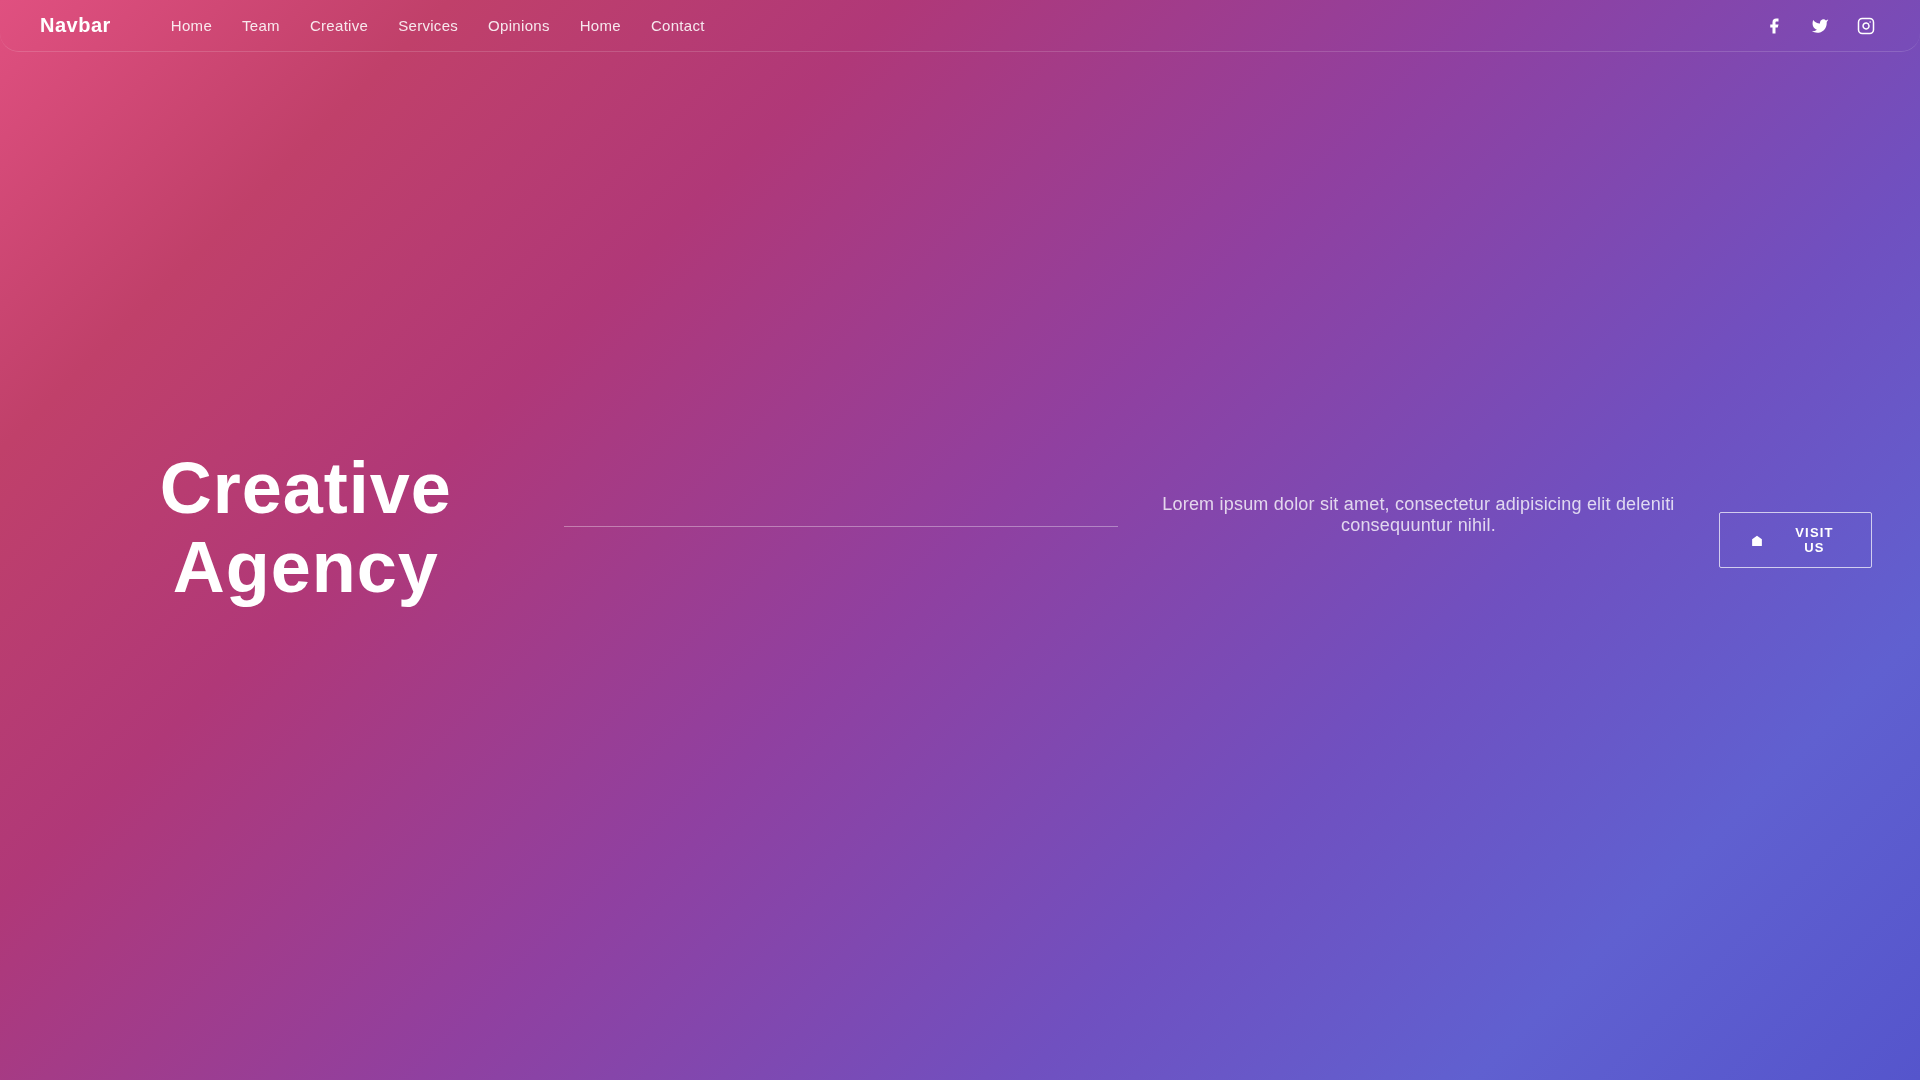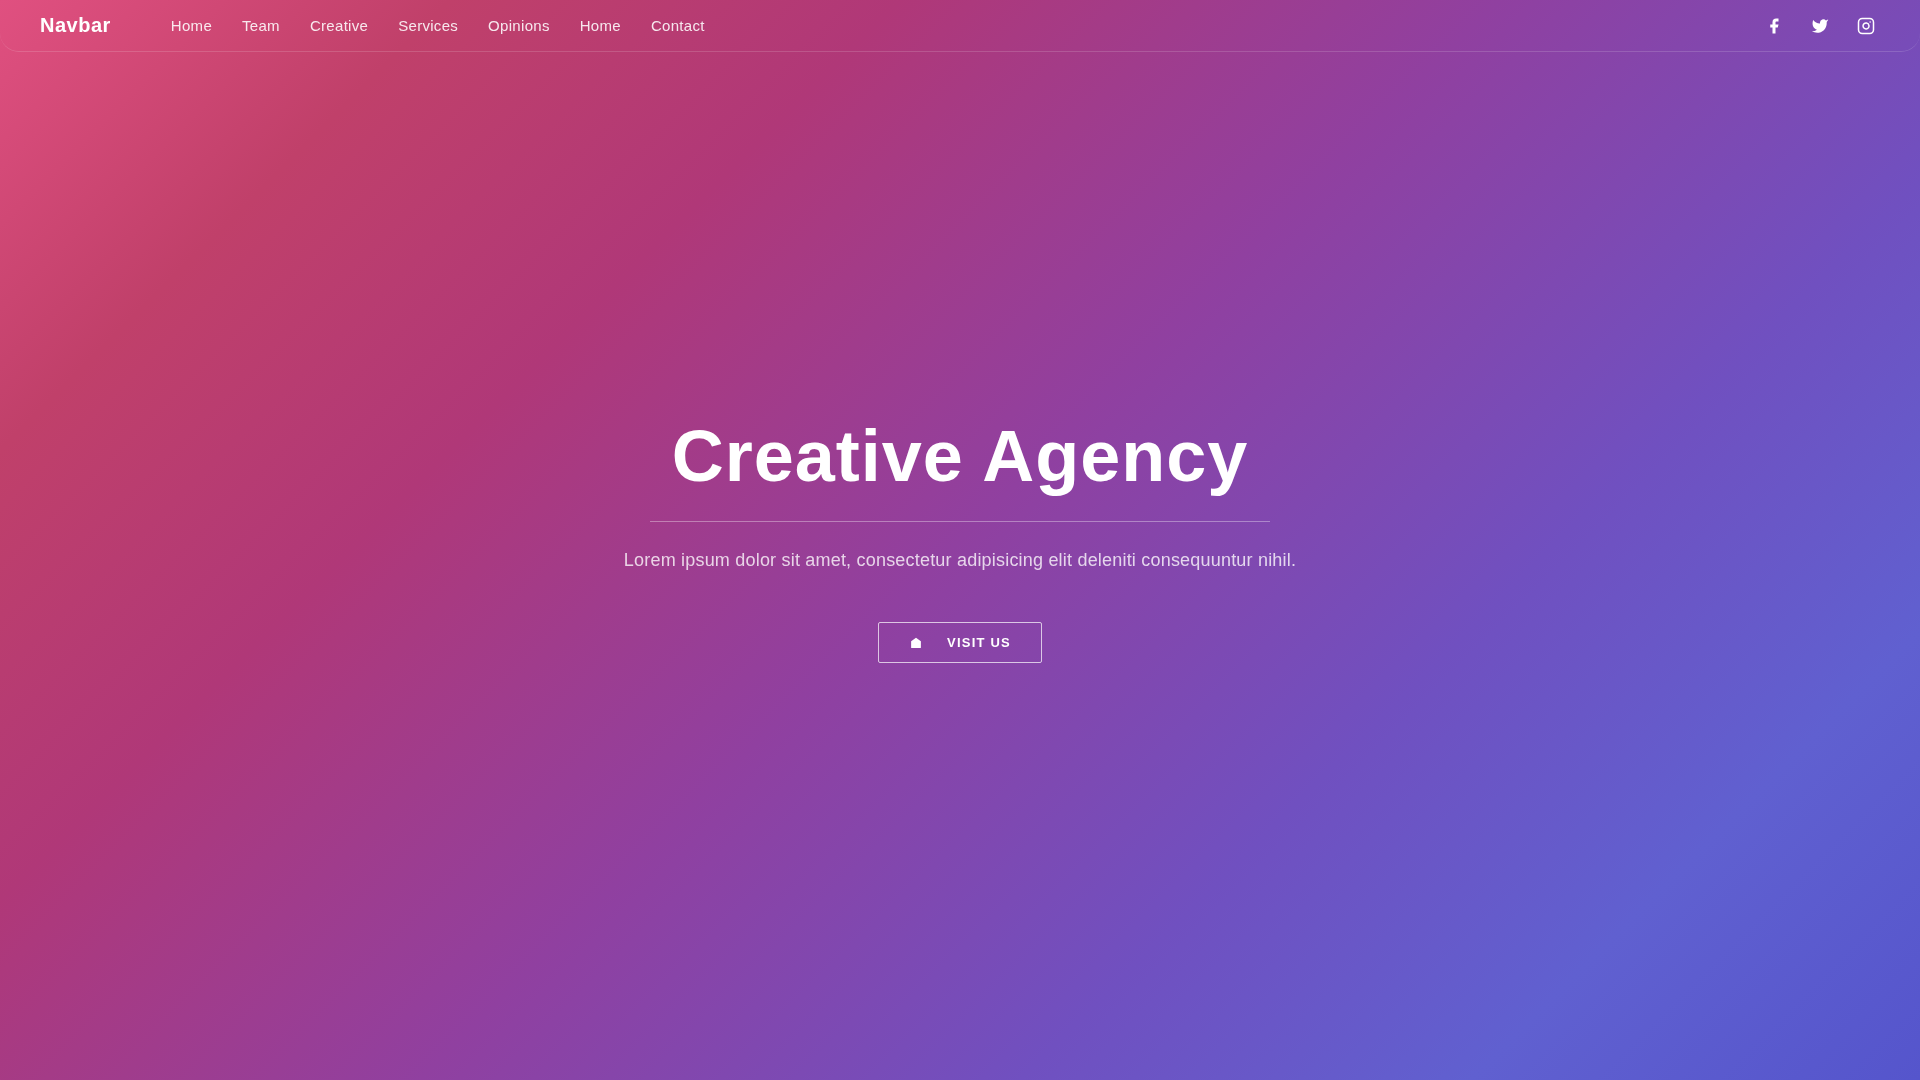--- a/index.html
+++ b/index.html
@@ -67,21 +67,21 @@
       justify-content: center;
       width: 28px;
       height: 28px;
       border-radius: 50%;
       transition: opacity 0.2s;
     }
 
     
     .hero {
       display: flex;
-      flex-direction: column;
+      flex-direction: row;
       align-items: center;
       justify-content: center;
       height: 100%;
       text-align: center;
       padding: 0 48px;
     }
 
     .hero-title {
       font-size: 72px;
       font-weight: 800;

